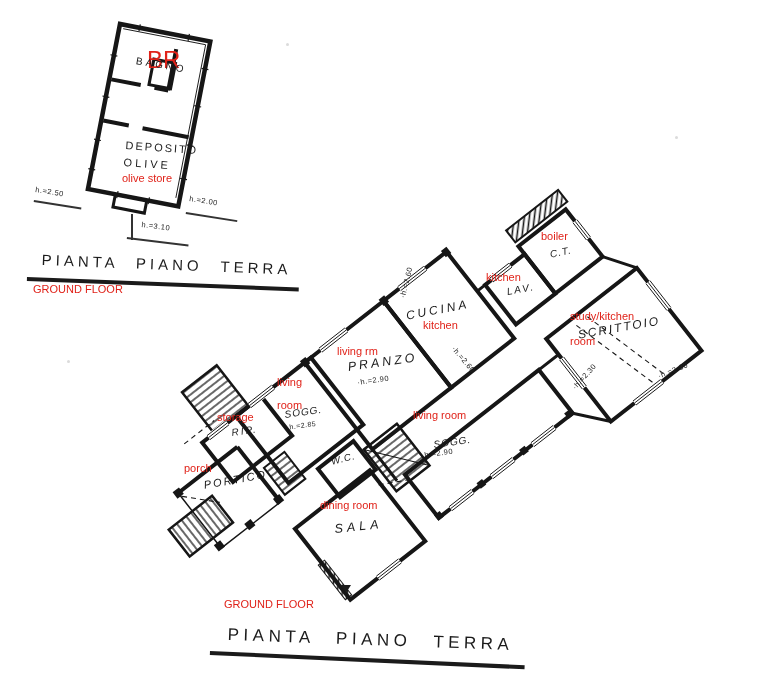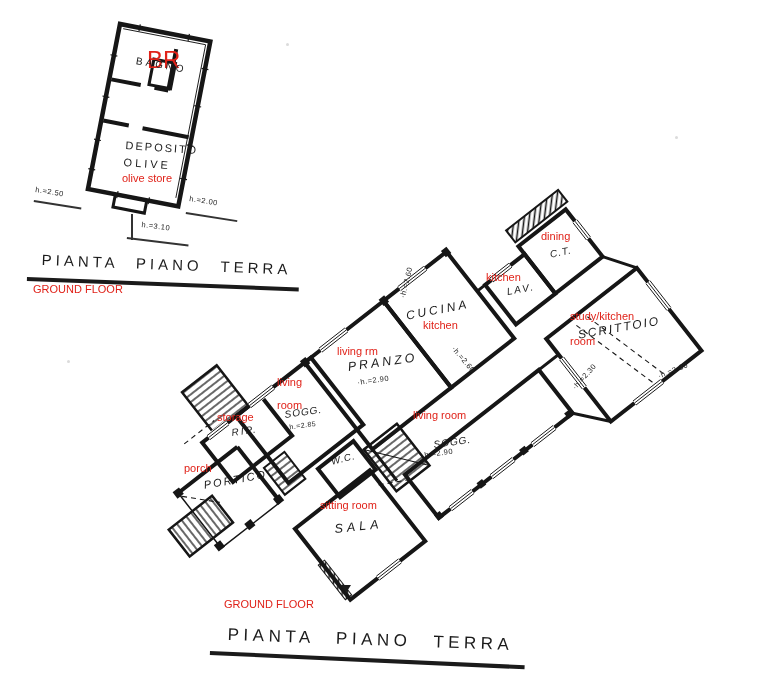--- a/index.html
+++ b/index.html
@@ -144,21 +144,21 @@
   <div class="lbl h" style="left:142px;top:221px;transform:rotate(7deg);">h.=3.10</div>
   <div class="dline" style="left:34px;top:200px;width:48px;transform:rotate(9deg);"></div>
   <div class="dline" style="left:186px;top:212px;width:52px;transform:rotate(9deg);"></div>
   <div class="dline" style="left:127px;top:237px;width:62px;transform:rotate(7deg);"></div>
   <div class="dline" style="left:131px;top:214px;width:1.5px;height:26px;"></div>
 
   <div class="lbl title" style="left:42px;top:252px;transform:rotate(2.2deg);">PIANTA PIANO TERRA</div>
   <div class="rule" style="left:27px;top:277px;width:272px;height:3.5px;transform:rotate(2.2deg);"></div>
   <div class="lbl red" style="left:33px;top:284px;">GROUND FLOOR</div>
 
-  <div class="lbl red" style="left:541px;top:231px;">dining</div>
+  <div class="lbl red" style="left:541px;top:231px;">boiler</div>
   <div class="lbl it ital" style="left:549px;top:250px;font-size:10px;letter-spacing:1px;transform:rotate(-12deg);">C.T.</div>
   <div class="lbl red" style="left:486px;top:272px;">kitchen</div>
   <div class="lbl it ital" style="left:506px;top:287px;font-size:10px;letter-spacing:2px;transform:rotate(-10deg);">LAV.</div>
   <div class="lbl it ital" style="left:405px;top:310px;font-size:12px;letter-spacing:3px;transform:rotate(-11deg);">CUCINA</div>
   <div class="lbl red" style="left:423px;top:320px;">kitchen</div>
   <div class="lbl red" style="left:570px;top:311px;">study/kitchen</div>
   <div class="lbl red" style="left:570px;top:336px;">room</div>
   <div class="lbl it ital" style="left:577px;top:329px;font-size:12px;letter-spacing:2px;transform:rotate(-10deg);">SCRITTOIO</div>
   <div class="lbl red" style="left:337px;top:346px;">living rm</div>
   <div class="lbl it ital" style="left:347px;top:361px;font-size:12.5px;letter-spacing:3px;transform:rotate(-8deg);">PRANZO</div>
@@ -168,21 +168,21 @@
   <div class="lbl it ital" style="left:284px;top:410px;font-size:10px;letter-spacing:1px;transform:rotate(-8deg);">SOGG.</div>
   <div class="lbl h" style="left:286px;top:424px;font-size:7px;transform:rotate(-8deg);">·h.=2.85</div>
   <div class="lbl red" style="left:217px;top:412px;">storage</div>
   <div class="lbl it ital" style="left:231px;top:428px;font-size:10px;letter-spacing:2px;transform:rotate(-8deg);">RIP.</div>
   <div class="lbl red" style="left:413px;top:410px;">living room</div>
   <div class="lbl it ital" style="left:433px;top:440px;font-size:10px;letter-spacing:1px;transform:rotate(-8deg);">SOGG.</div>
   <div class="lbl h" style="left:421px;top:452px;transform:rotate(-8deg);">·h.=2.90</div>
   <div class="lbl red" style="left:184px;top:463px;">porch</div>
   <div class="lbl it ital" style="left:203px;top:480px;font-size:11px;letter-spacing:2px;transform:rotate(-10deg);">PORTICO</div>
   <div class="lbl it ital" style="left:330px;top:457px;font-size:9.5px;letter-spacing:1px;transform:rotate(-14deg);">W.C.</div>
-  <div class="lbl red" style="left:320px;top:500px;">sitting room</div>
+  <div class="lbl red" style="left:320px;top:500px;">dining room</div>
   <div class="lbl it ital" style="left:334px;top:523px;font-size:12.5px;letter-spacing:4px;transform:rotate(-6deg);">SALA</div>
   <div class="lbl h" style="left:399px;top:297px;transform:rotate(-76deg);">·h.=2.60</div>
   <div class="lbl h" style="left:456px;top:345px;transform:rotate(50deg);">·h.=2.60</div>
   <div class="lbl h" style="left:571px;top:386px;transform:rotate(-48deg);">·h.=2.30</div>
   <div class="lbl h" style="left:657px;top:373px;transform:rotate(-22deg);">·h.=2.30</div>
 
   <div class="dim-arrow" style="left:341px;top:585px;"></div>
   <div class="lbl red" style="left:224px;top:599px;">GROUND FLOOR</div>
   <div class="lbl title2" style="left:228px;top:626px;transform:rotate(2deg);">PIANTA PIANO TERRA</div>
   <div class="rule" style="left:210px;top:651px;width:315px;height:4px;transform:rotate(2.6deg);"></div>

